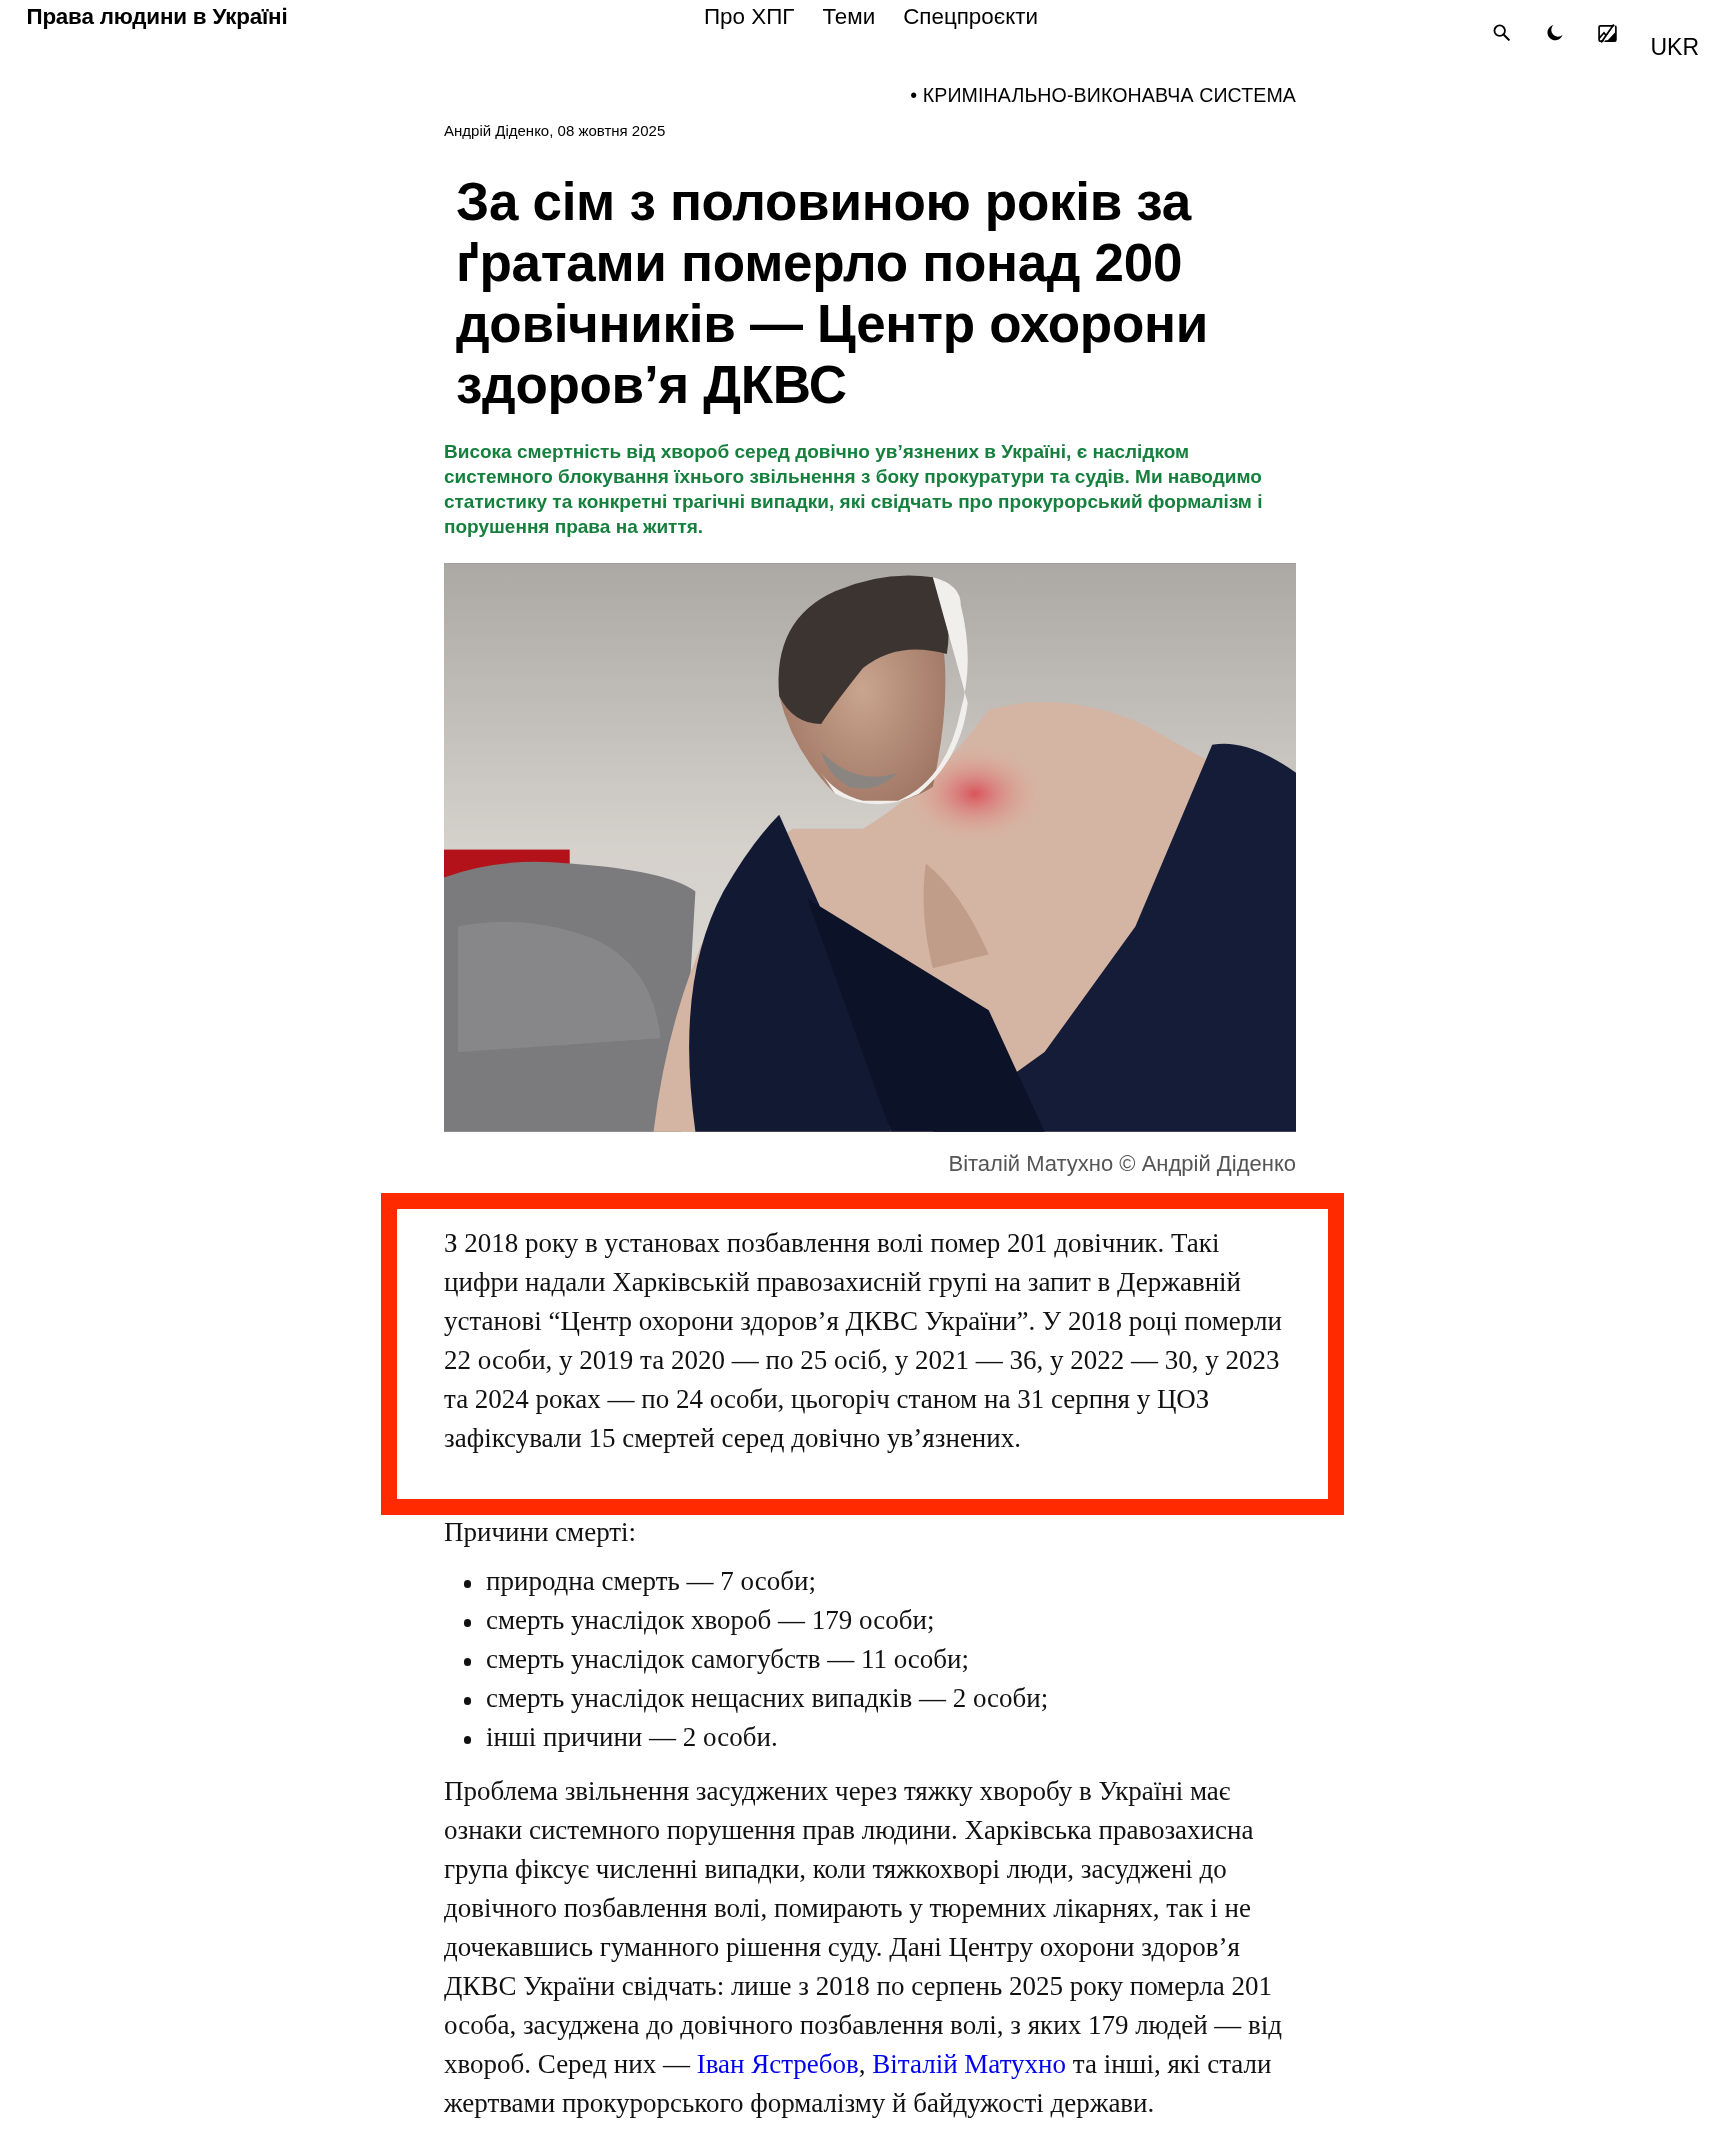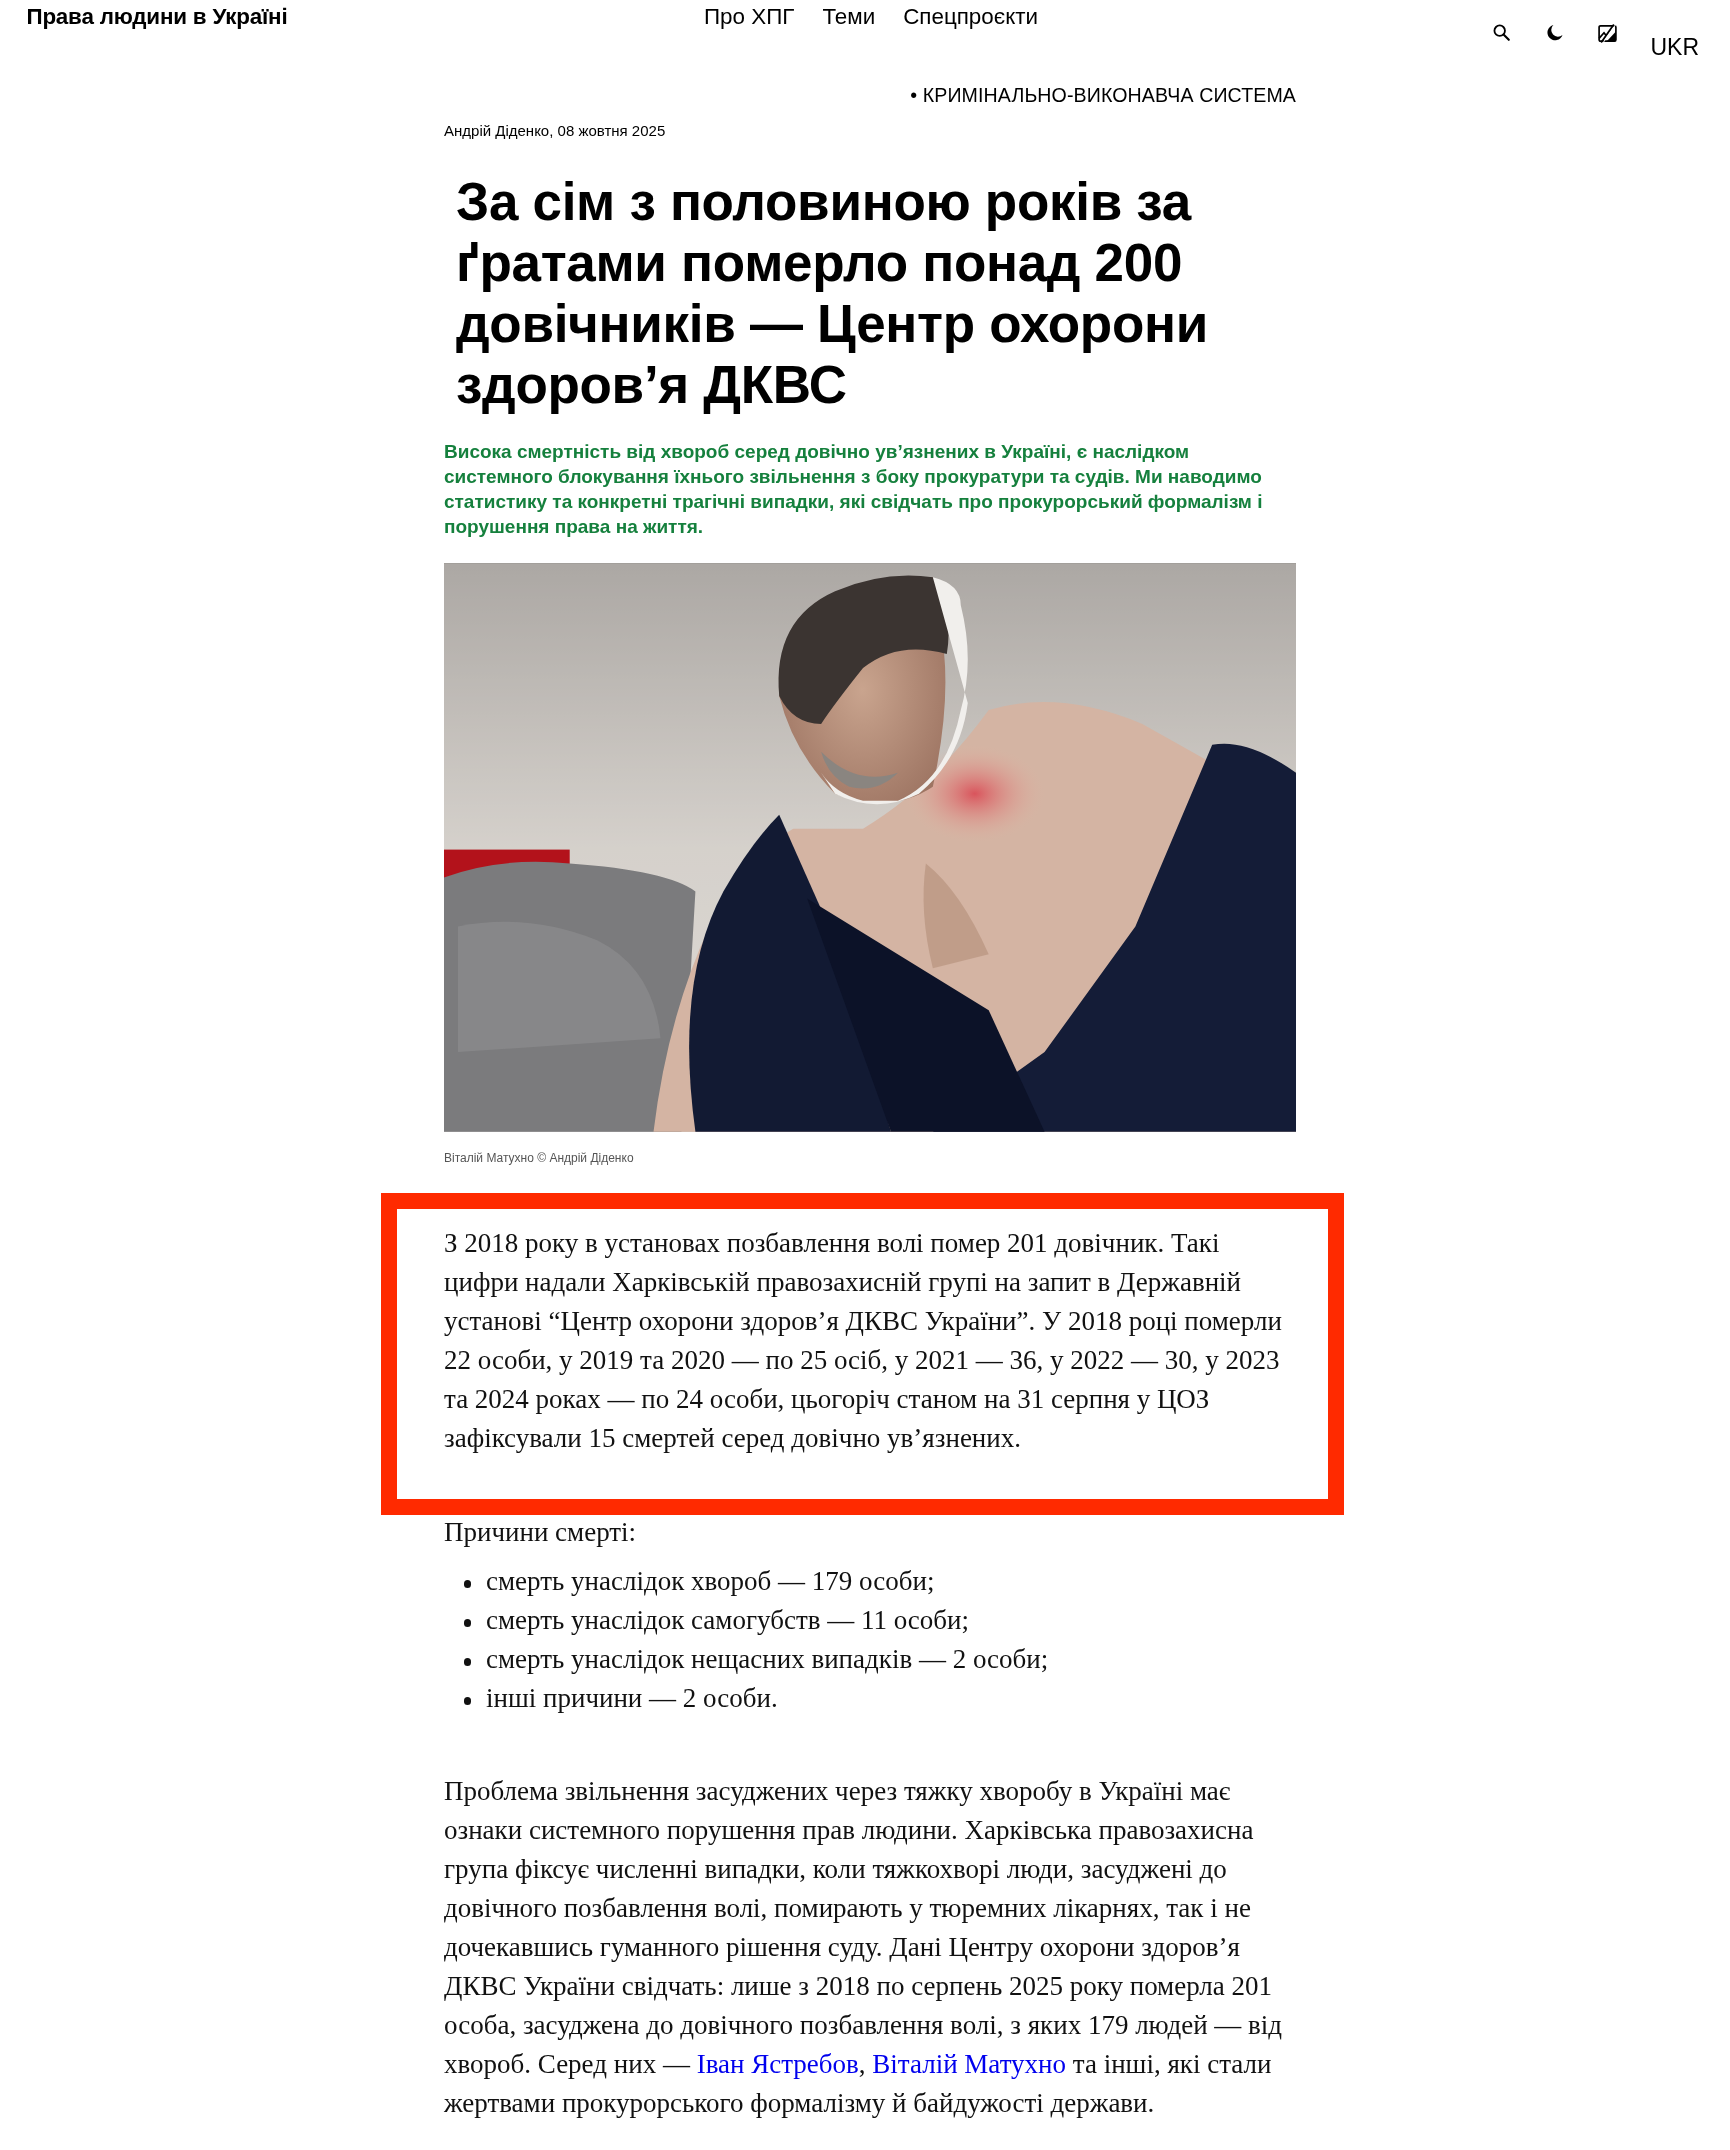--- a/index.html
+++ b/index.html
@@ -15,21 +15,21 @@
   .tools .lang { font-size: 23px; color: #000; margin-top: 28px; }
 
   .col { position: absolute; left: 444px; width: 852px; }
 
   .category { top: 84px; font-size: 19.6px; letter-spacing: 0.1px; white-space: nowrap; text-align: right; }
   .byline { top: 122px; font-size: 15px; white-space: nowrap; }
   .title { top: 171px; width: 852px; font-size: 53px; line-height: 61px; font-weight: bold; letter-spacing: -0.3px; margin-left: 12px; }
   .lead { top: 439px; width: 852px; font-size: 19px; line-height: 25px; font-weight: bold; color: #15803d; }
 
   .photo { position: absolute; left: 444px; top: 563px; width: 852px; height: 569px; overflow: hidden; background: #8a8684; }
-  .caption { position: absolute; left: 444px; top: 1151px; width: 852px; text-align: left; font-size: 12px; color: #555; }
+  .caption { position: absolute; left: 444px; top: 1151px; width: 852px; text-align: right; font-size: 22px; color: #555; }
 
   .highlight { position: absolute; left: 381px; top: 1193px; width: 963px; height: 322px; border: 16px solid #ff2a00; }
 
   .body-text { font-family: "Liberation Serif", serif; font-size: 27px; line-height: 39px; color: #111; }
   .p1 { top: 1224px; width: 852px; }
   .p-causes { top: 1513px; }
   .causes { top: 1562px; list-style: none; }
   .causes li { position: relative; padding-left: 42px; }
   .causes li::before { content: ""; position: absolute; left: 19.6px; top: 18px; width: 7.7px; height: 7.7px; border-radius: 50%; background: #111; }
   .p2 { top: 1772px; width: 854px; }
@@ -112,20 +112,21 @@
     </svg>
   </div>
   <div class="caption">Віталій Матухно © Андрій Діденко</div>
 
   <div class="highlight"></div>
 
   <p class="col body-text p1">З 2018 року в установах позбавлення волі помер 201 довічник. Такі цифри надали Харківській правозахисній групі на запит в Державній установі “Центр охорони здоров’я ДКВС України”. У 2018 році померли 22 особи, у 2019 та 2020 — по 25 осіб, у 2021 — 36, у 2022 — 30, у 2023 та 2024 роках — по 24 особи, цьогоріч станом на 31 серпня у ЦОЗ зафіксували 15 смертей серед довічно ув’язнених.</p>
 
   <p class="col body-text p-causes">Причини смерті:</p>
   <ul class="col body-text causes">
+    <li>природна смерть — 7 особи;</li>
     <li>смерть унаслідок хвороб — 179 особи;</li>
     <li>смерть унаслідок самогубств — 11 особи;</li>
     <li>смерть унаслідок нещасних випадків — 2 особи;</li>
     <li>інші причини — 2 особи.</li>
   </ul>
 
   <p class="col body-text p2"><span>Проблема звільнення засуджених через тяжку хворобу в Україні має ознаки системного порушення прав людини. Харківська правозахисна група фіксує численні випадки, коли тяжкохворі люди, засуджені до довічного позбавлення волі, помирають у тюремних лікарнях, так і не дочекавшись гуманного рішення суду. Дані Центру охорони здоров’я ДКВС України свідчать: лише з 2018 по серпень 2025 року померла 201 особа, засуджена до довічного позбавлення волі, з яких 179 людей — від хвороб. Серед них — </span><a href="#">Іван Ястребов</a><span>, </span><a href="#">Віталій Матухно</a><span> та інші, які стали жертвами прокурорського формалізму й байдужості держави.</span></p>
 </main>
 
 

